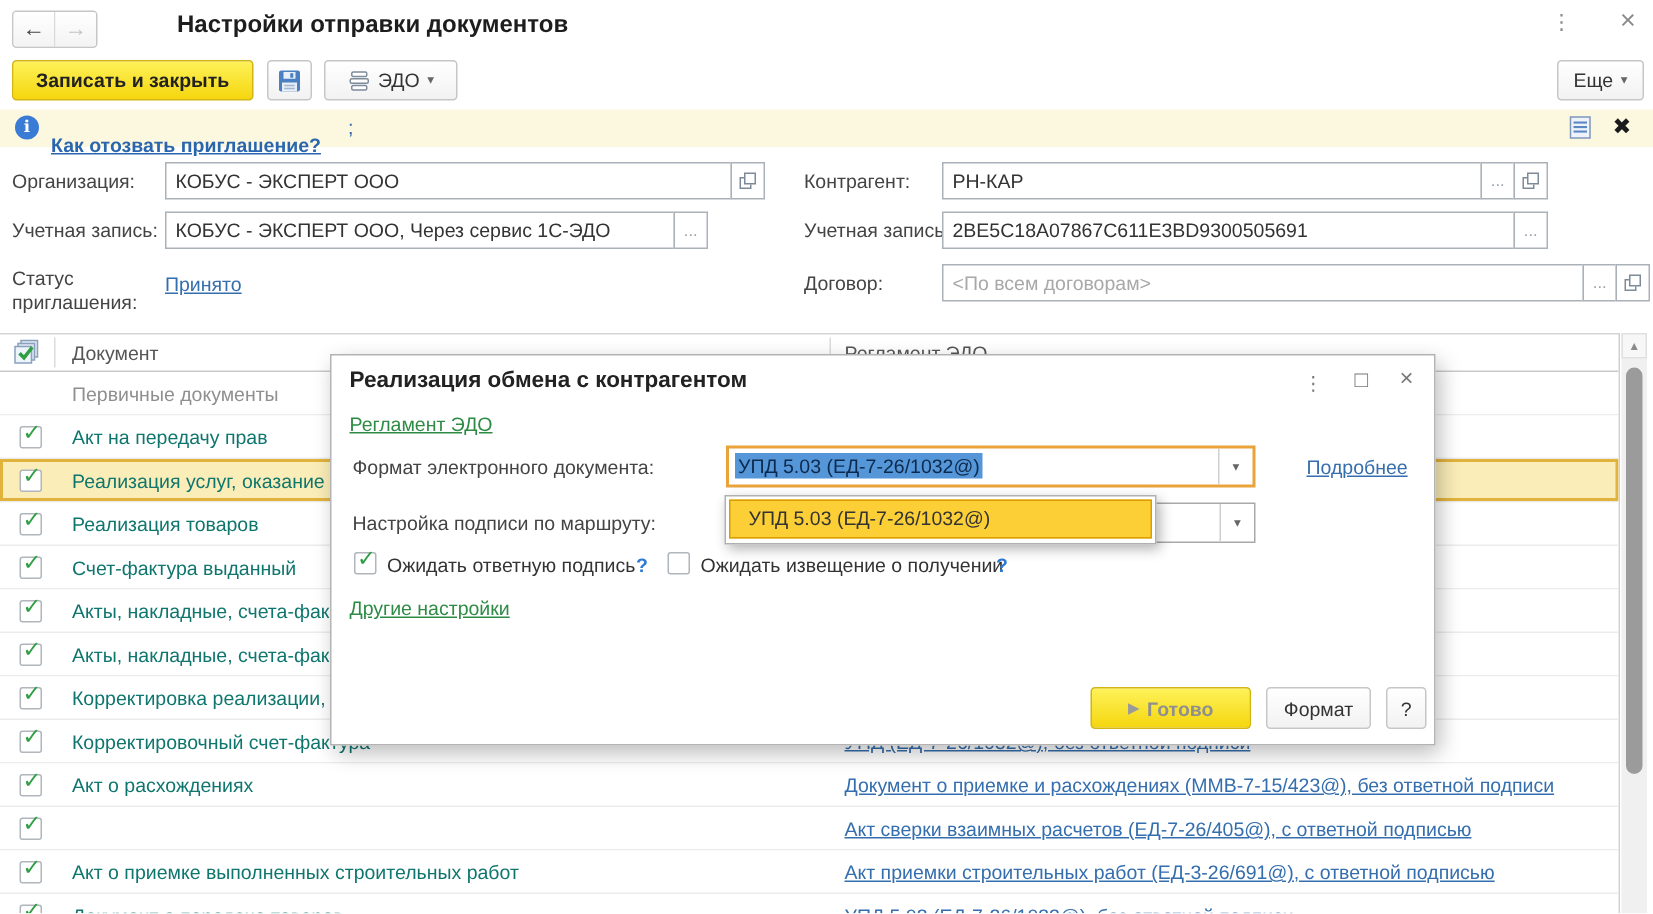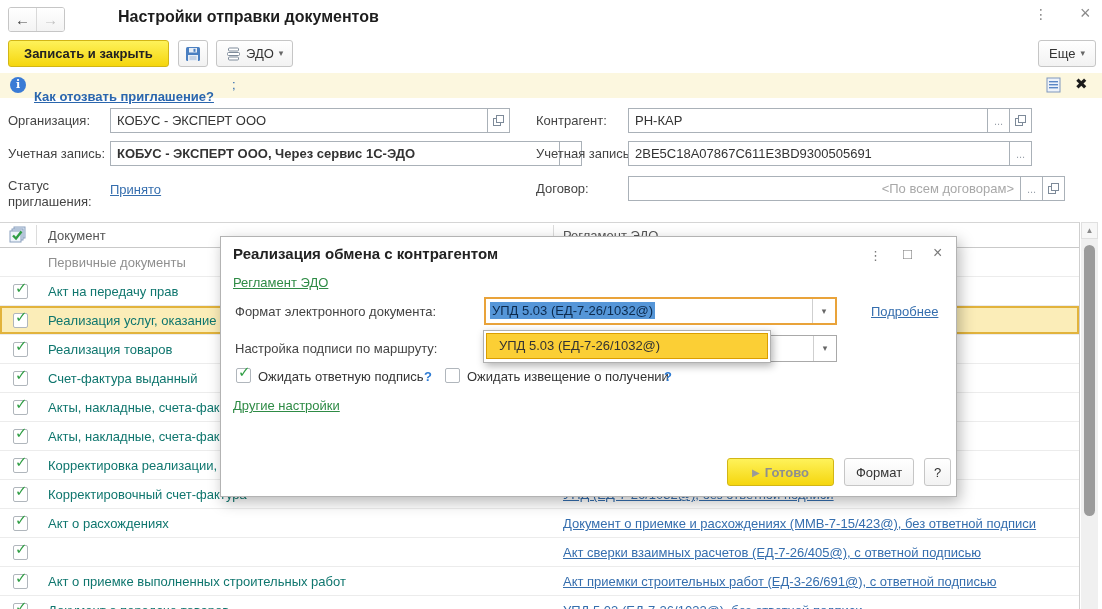--- a/index.html
+++ b/index.html
@@ -108,21 +108,21 @@
       <svg width="16" height="16" viewBox="0 0 16 16">
           <rect x="1" y="1" width="14" height="14" rx="1.5" fill="#4a7fc1"></rect>
           <rect x="4" y="2" width="8" height="4.5" fill="#e8eef6"></rect>
           <rect x="8.5" y="2.8" width="2" height="3" fill="#4a7fc1"></rect>
           <rect x="3" y="9" width="10" height="6" fill="#e8eef6"></rect>
           <rect x="4.5" y="10.5" width="7" height="1" fill="#9fb6d4"></rect>
           <rect x="4.5" y="12.5" width="7" height="1" fill="#9fb6d4"></rect>
         </svg>
     </span>
   </div>
-  <div class="abs btn" style="left:216px;top:40px;height:27px;padding:0 9px;">
+  <div class="abs btn" style="left:216px;top:40px;height:27px;padding:0 15px;">
     <span>
       <svg width="15" height="14" viewBox="0 0 15 14">
           <rect x="2.5" y="1" width="10" height="3" rx="1" fill="#fff" stroke="#7e8b9a"></rect>
           <rect x="1.5" y="5.5" width="12" height="3" rx="1" fill="#fff" stroke="#7e8b9a"></rect>
           <rect x="2.5" y="10" width="10" height="3" rx="1" fill="#fff" stroke="#7e8b9a"></rect>
         </svg>
     </span>
     <span>ЭДО</span>
     <span class="caret">▾</span>
   </div>
@@ -152,21 +152,21 @@
     <span class="adbtn">
         <span class="openicon">
           <i class="a"></i>
           <i class="b"></i>
         </span>
       </span>
   </div>
 
   <span class="abs flabel" style="left:8px;top:146px;">Учетная запись:</span>
   <div class="abs field" style="left:110px;top:141px;">
-    <span class="tinput" style="width:450px;font-weight:bold;">КОБУС - ЭКСПЕРТ ООО, Через сервис 1С-ЭДО</span>
+    <span class="tinput" style="width:340px;">КОБУС - ЭКСПЕРТ ООО, Через сервис 1С-ЭДО</span>
     <span class="adbtn">...</span>
   </div>
 
   <span class="abs flabel" style="left:8px;top:178px;">Статус</span>
   <span class="abs flabel" style="left:8px;top:194px;text-align:center;">приглашения:</span>
   <span class="abs link" style="left:110px;top:182px;">Принято</span>
 
   <span class="abs flabel" style="left:536px;top:113px;">Контрагент:</span>
   <div class="abs field" style="left:628px;top:108px;">
     <span class="tinput" style="width:360px;">РН-КАР</span>
@@ -180,21 +180,21 @@
   </div>
 
   <span class="abs flabel" style="left:536px;top:146px;">Учетная запись:</span>
   <div class="abs field" style="left:628px;top:141px;">
     <span class="tinput" style="width:382px;">2BE5C18A07867C611E3BD9300505691</span>
     <span class="adbtn">...</span>
   </div>
 
   <span class="abs flabel" style="left:536px;top:181px;">Договор:</span>
   <div class="abs field" style="left:628px;top:176px;">
-    <span class="tinput placeholder" style="width:393px;text-align:right;">&lt;По всем договорам&gt;</span>
+    <span class="tinput placeholder" style="width:428px;">&lt;По всем договорам&gt;</span>
     <span class="adbtn">...</span>
     <span class="adbtn">
         <span class="openicon">
           <i class="a"></i>
           <i class="b"></i>
         </span>
       </span>
   </div>
 
   <div class="abs table">

